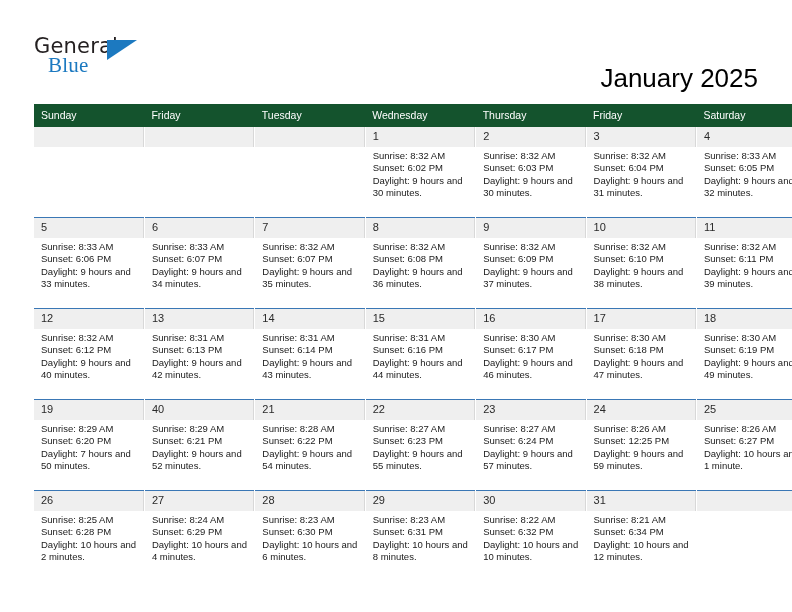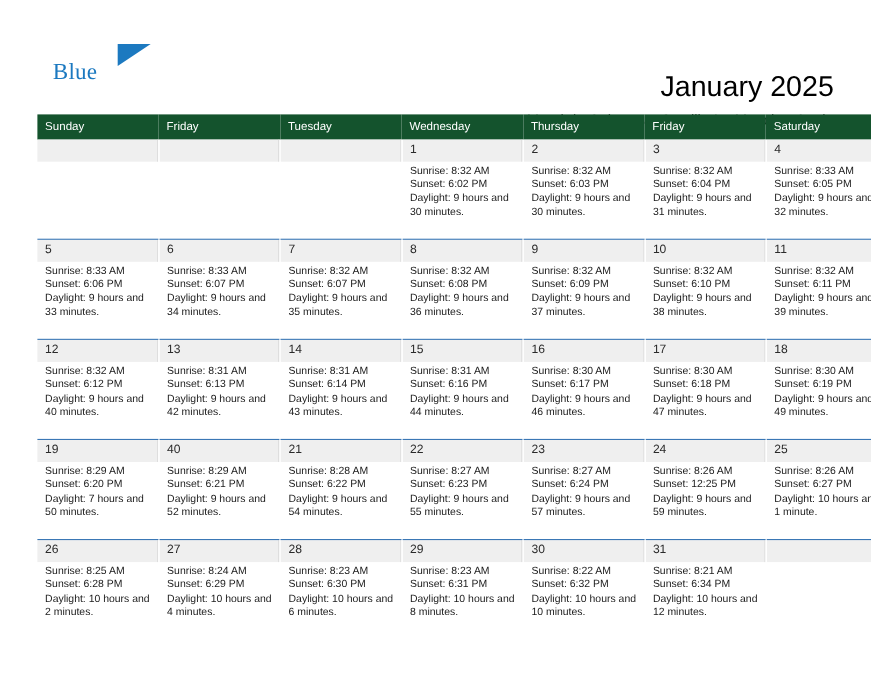--- a/index.html
+++ b/index.html
@@ -152,20 +152,21 @@
   .info .dl-wrap { white-space: normal; }
 </style>
 </head>
 <body>
 
 <div class="page">
 
   <div class="top">
 
     <div class="logo">
+      <span class="logo-general">General</span>
       <span class="logo-tri"></span>
       <span class="logo-blue">Blue</span>
     </div>
 
     <div class="title-wrap">
       <div class="cal-title">January 2025</div>
       <div class="cal-subtitle">Moral de Calatrava, Castille-La Mancha, Spain</div>
     </div>
 
   </div>

